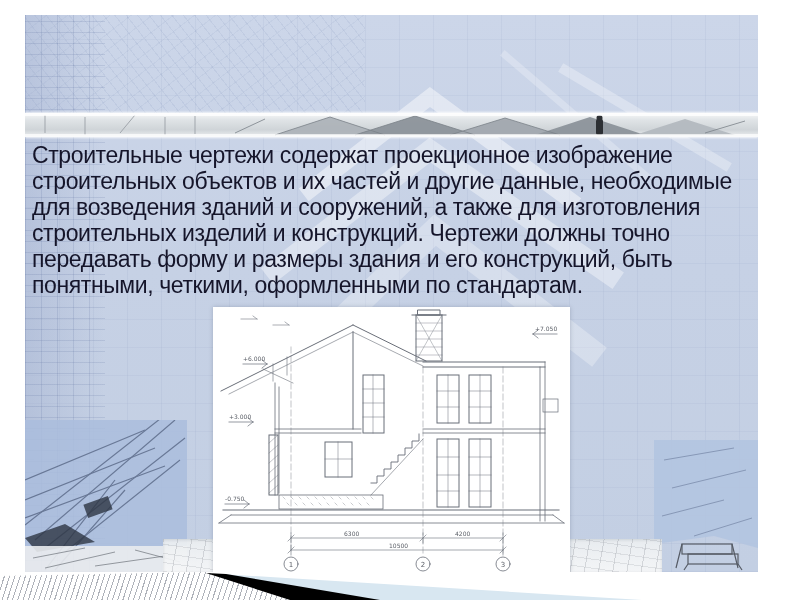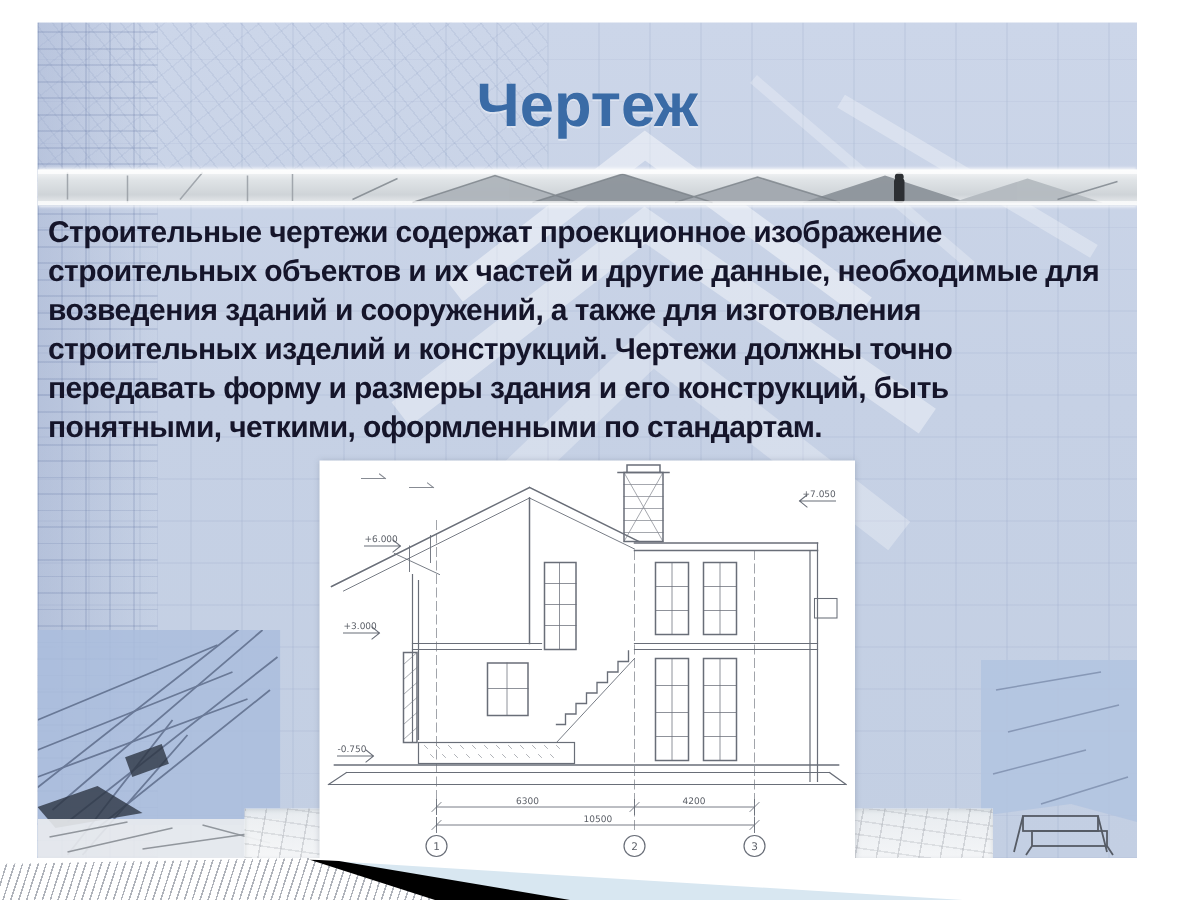--- a/index.html
+++ b/index.html
@@ -28,21 +28,21 @@
 
   .photo-strip{position:absolute;left:0;top:98px;width:733px;height:24px;
     background:linear-gradient(180deg,#f7f8f9 0%,#dfe3e6 30%,#cfd4d8 70%,#eef0f2 100%);
     box-shadow:0 1px 2px rgba(255,255,255,.8), 0 -1px 2px rgba(255,255,255,.8);}
 
   .slide-title{position:absolute;left:0;top:32px;width:733px;text-align:center;
     font-size:41px;font-weight:bold;color:#3a6ba6;letter-spacing:0px;
     text-shadow:0 1px 0 rgba(255,255,255,.35);}
 
   .body-text{position:absolute;left:7px;top:127px;width:717px;
-    font-size:20px;font-weight:bold;color:#15152a;line-height:26px;letter-spacing:-0.4px;}
+    font-size:23px;font-weight:normal;color:#15152a;line-height:26px;letter-spacing:-0.4px;}
 
   .patch{position:absolute;overflow:hidden;}
   .patch-bl{left:0;top:405px;width:162px;height:152px;}
   .patch-br{right:0;top:425px;width:104px;height:132px;}
   .bottom-light-strip{position:absolute;left:138px;right:96px;top:524px;height:33px;
     background:linear-gradient(180deg, rgba(236,239,241,.9), rgba(246,247,248,.95));
     box-shadow:inset 0 1px 3px rgba(120,130,140,.25);}
   .bottom-light-strip .scribbles{position:absolute;inset:0;opacity:.45;
     background:
       repeating-linear-gradient(100deg, rgba(110,115,125,.5) 0 1px, transparent 1px 14px),
@@ -100,21 +100,20 @@
         </g>
         <g fill="#2c2f33">
           <rect x="571" y="6" width="7" height="16" rx="2"></rect>
           <circle cx="574.5" cy="5" r="3"></circle>
         </g>
         <rect x="0" y="0" width="733" height="3" fill="#ffffff" opacity="0.75"></rect>
         <rect x="0" y="21" width="733" height="3" fill="#ffffff" opacity="0.7"></rect>
       </svg>
     </div>
 
-    <div class="slide-title">Чертеж</div>
 
     <div class="body-text">Строительные чертежи содержат проекционное изображение строительных объектов и их частей и другие данные, необходимые для возведения зданий и сооружений, а также для изготовления строительных изделий и конструкций. Чертежи должны точно передавать форму и размеры здания и его конструкций, быть понятными, четкими, оформленными по стандартам.</div>
 
     <div class="patch patch-bl">
       <svg width="162" height="152" viewBox="0 0 162 152">
         <rect x="0" y="0" width="162" height="130" fill="#aabddd" opacity="0.85"></rect>
         <g stroke="#3c4a68" stroke-width="1.2" fill="none" opacity="0.6">
           <path d="M150 0 L10 120 M160 18 L20 128 M140 -5 L0 105 M155 40 L40 132"></path>
           <path d="M0 60 L120 10 M0 80 L130 28 M0 98 L140 46"></path>
           <path d="M20 150 L90 60 M30 150 L100 70"></path>

